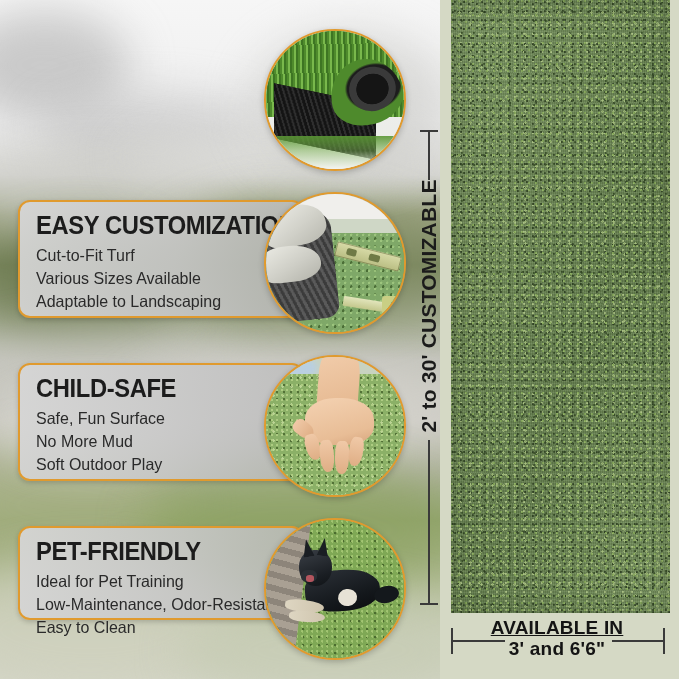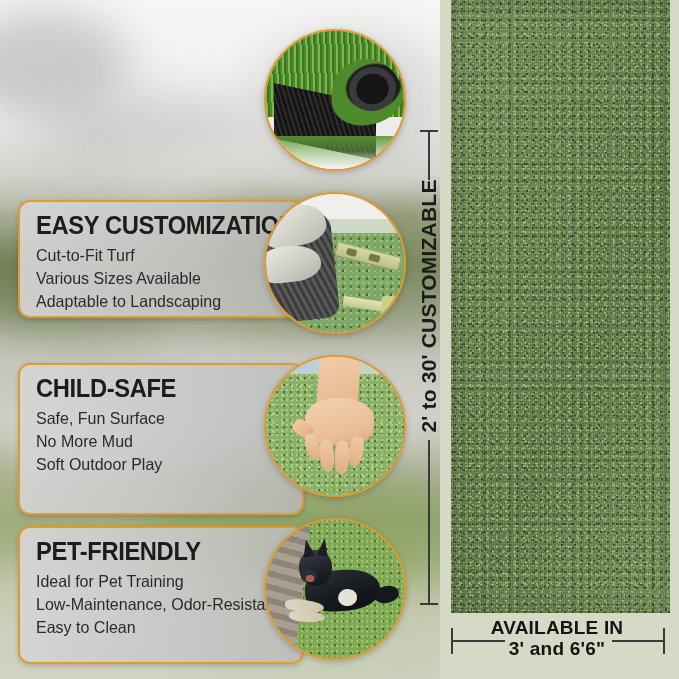--- a/index.html
+++ b/index.html
@@ -132,22 +132,22 @@
     font-size: 16.5px;
     color: #2a2a2a;
     line-height: 1.38;
     white-space: nowrap;
     transform: scaleX(0.97);
     transform-origin: left center;
   }
 
   #card-1 { left: 18px; top: 37px;  height: 118px; }
   #card-2 { left: 18px; top: 200px; height: 118px; }
-  #card-3 { left: 18px; top: 363px; height: 152px; }
-  #card-4 { left: 18px; top: 526px; height: 138px; }
+  #card-3 { left: 18px; top: 363px; height: 118px; }
+  #card-4 { left: 18px; top: 526px; height: 94px; }
 
   
   .medallion {
     position: absolute;
     width: 142px;
     height: 142px;
     border-radius: 50%;
     border: 2px solid #e09a2e;
     overflow: hidden;
     z-index: 6;
@@ -396,20 +396,21 @@
     text-align: center;
     z-index: 7;
   }
   .h-dim-l1 {
     font-family: "Liberation Sans", sans-serif;
     font-weight: 700;
     font-size: 19px;
     color: #141414;
     line-height: 1.04;
     letter-spacing: 0.2px;
+    text-decoration: underline;
   }
   .h-dim-l2 {
     font-family: "Liberation Sans", sans-serif;
     font-weight: 700;
     font-size: 19px;
     color: #141414;
     line-height: 1.12;
     letter-spacing: 0.2px;
   }
   .h-rule {

